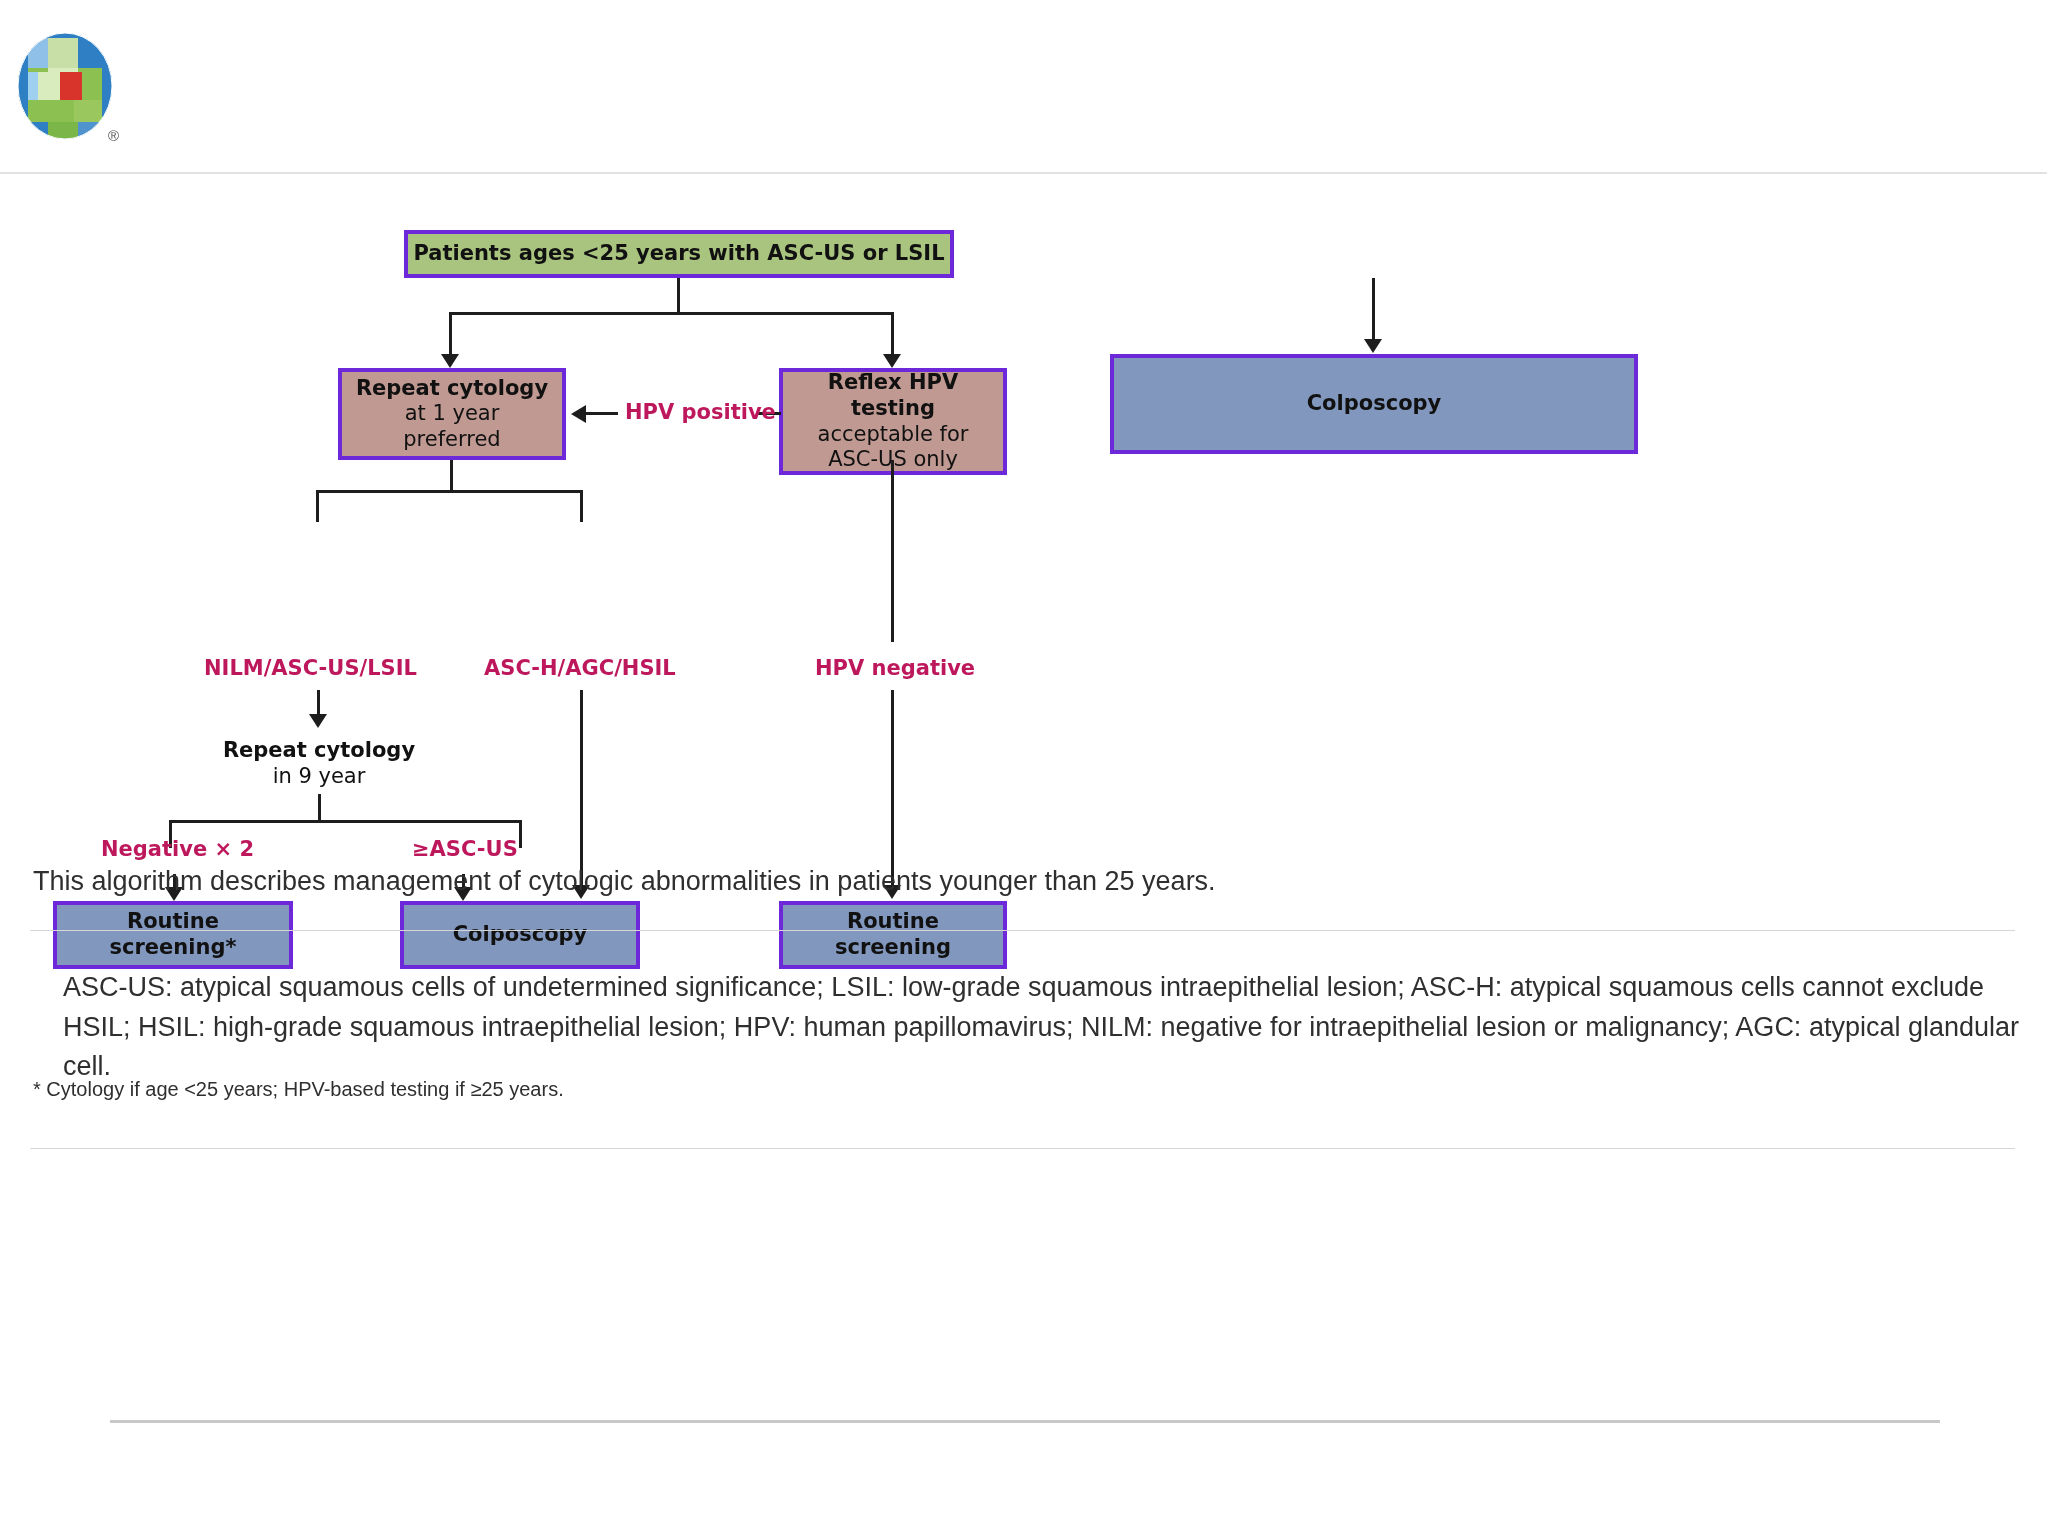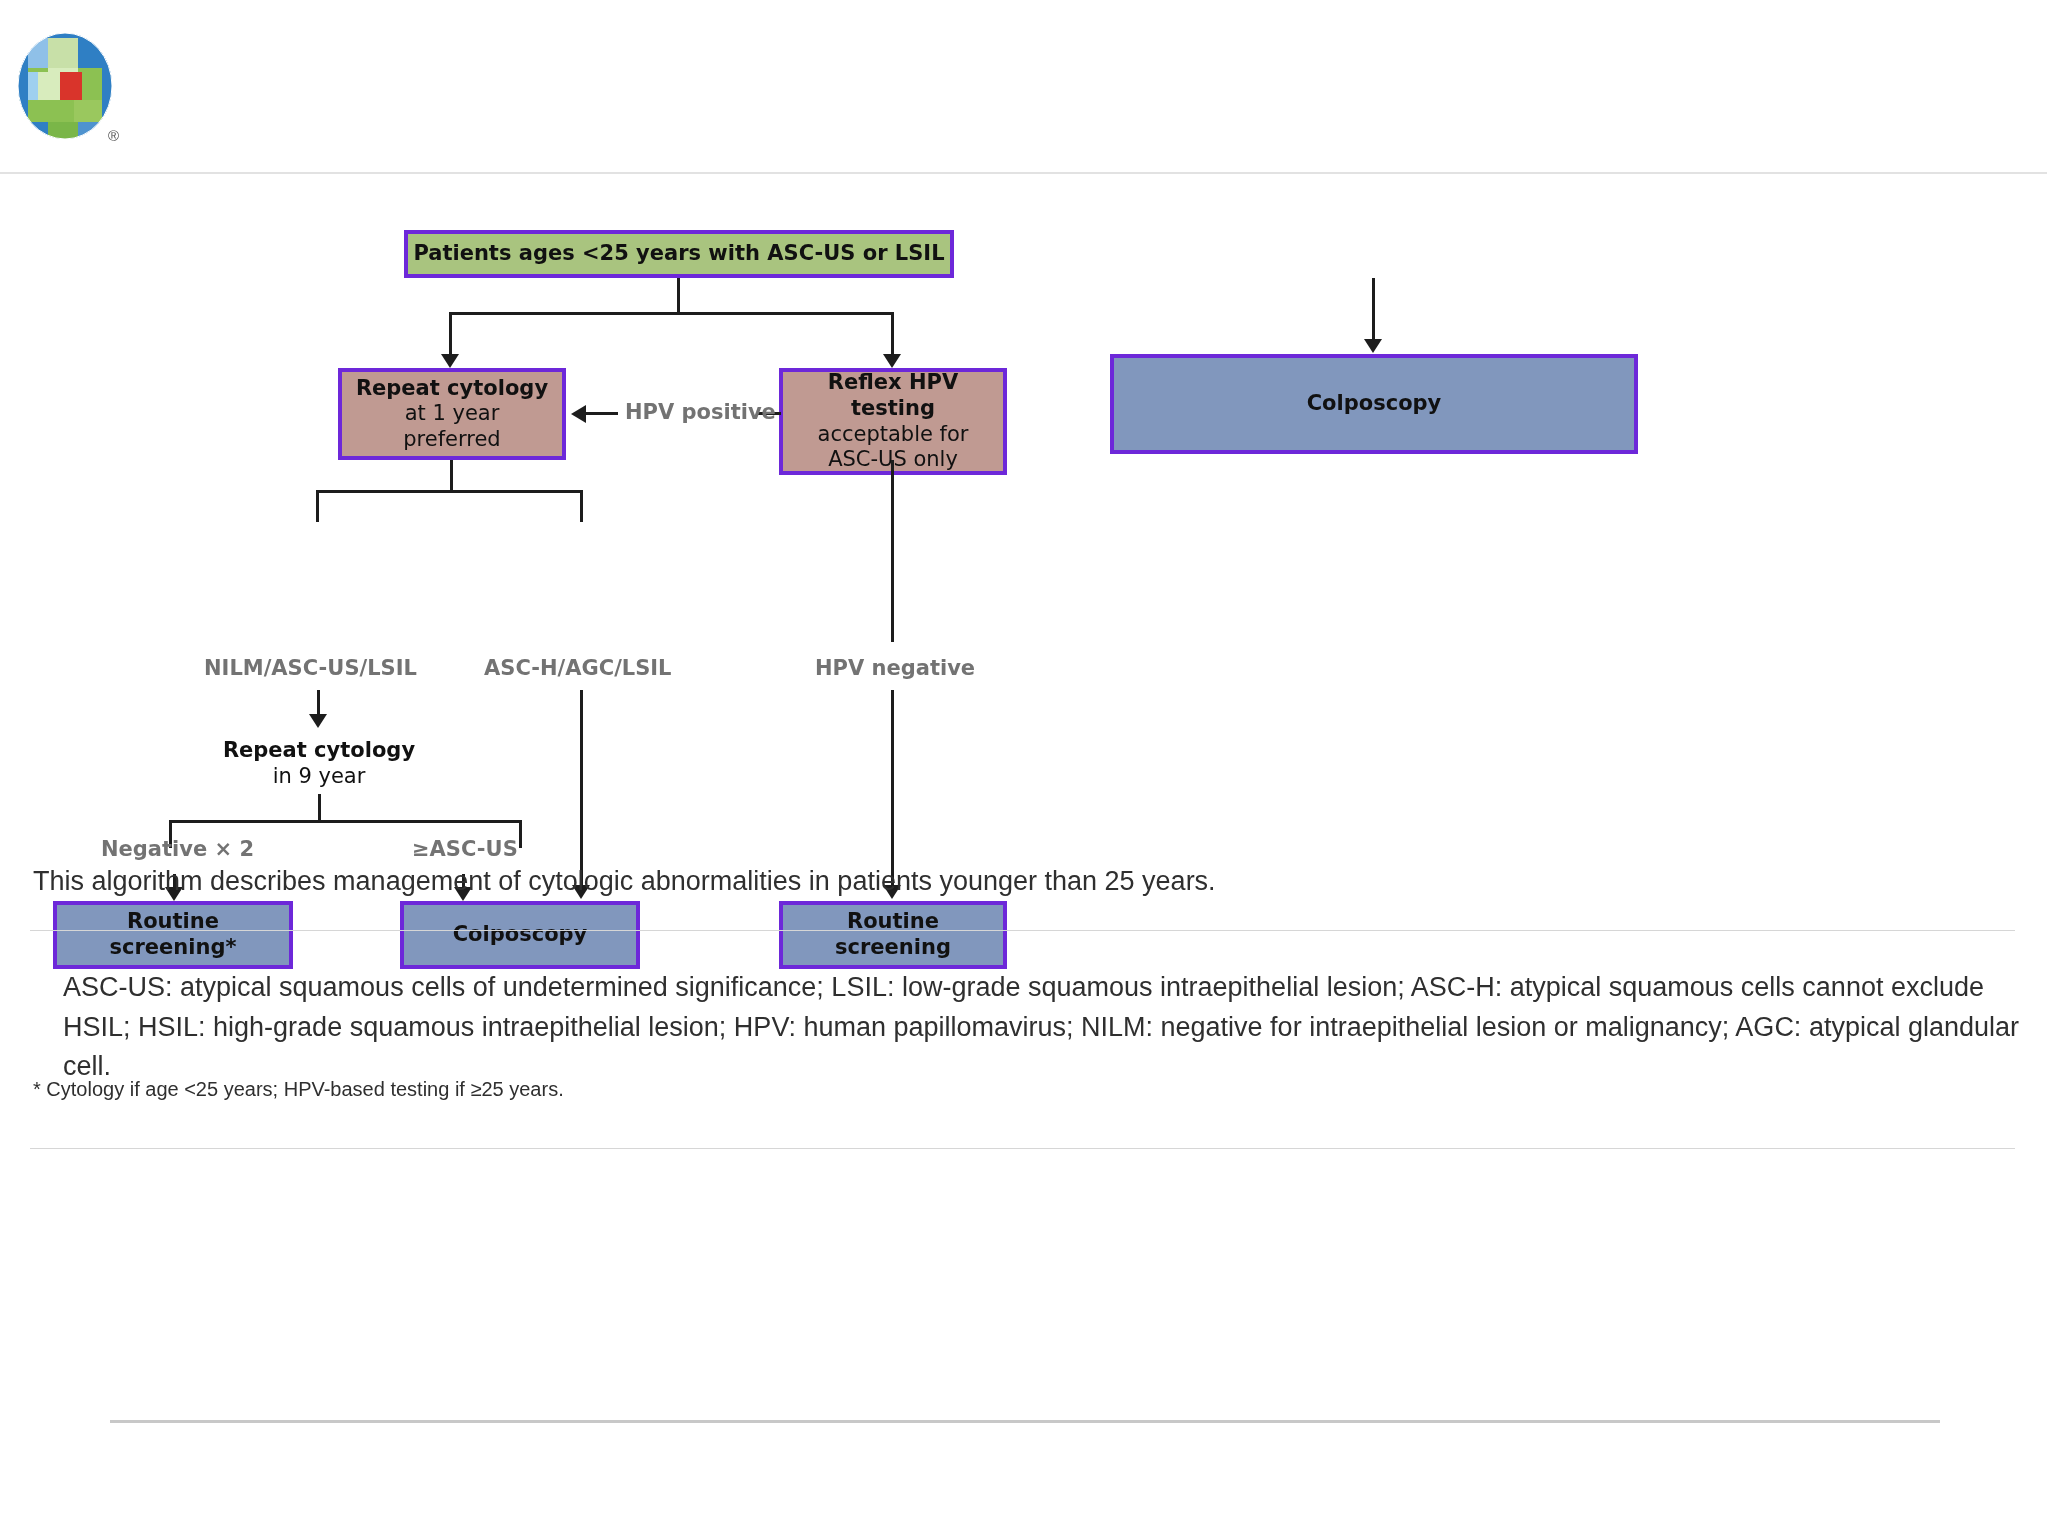--- a/index.html
+++ b/index.html
@@ -79,21 +79,21 @@
   .node .l2, .node .l3 { font-weight: normal; }
   .node.green  { background: #a9c47f; font-weight: bold; }
   .node.pink   { background: #c09a92; }
   .node.blue   { background: #8197bd; font-weight: bold; text-align: center; }
 
   .edgelabel {
     position: absolute;
     font-family: "DejaVu Sans", sans-serif;
     font-size: 21px;
     font-weight: bold;
-    color: #737373;
+    color: #be185d;
     white-space: nowrap;
   }
 
   .line {
     position: absolute;
     background: #1d1d1d;
   }
   .vline { width: 3px; }
   .hline { height: 3px; }
 
@@ -230,21 +230,21 @@
   <div class="line hline" style="left:586px; top:238px; width:32px; height:3px;"></div>
   <div class="arrow-left" style="left:571px; top:231px;"></div>
   <span class="edgelabel" style="left:625px; top:226px;">HPV positive</span>
 
   <div class="line vline" style="left:450px; top:286px; width:3px; height:32px;"></div>
   <div class="line hline" style="left:316px; top:316px; width:267px; height:3px;"></div>
   <div class="line vline" style="left:316px; top:316px; width:3px; height:32px;"></div>
   <div class="line vline" style="left:580px; top:316px; width:3px; height:32px;"></div>
 
   <span class="edgelabel" style="left:204px; top:482px;">NILM/ASC-US/LSIL</span>
-  <span class="edgelabel" style="left:484px; top:482px;">ASC-H/AGC/LSIL</span>
+  <span class="edgelabel" style="left:484px; top:482px;">ASC-H/AGC/HSIL</span>
   <span class="edgelabel" style="left:815px; top:482px;">HPV negative</span>
 
   <div class="line vline" style="left:317px; top:516px; width:3px; height:26px;"></div>
   <div class="arrow-down" style="left:309px; top:540px;"></div>
 
   <div class="line vline" style="left:580px; top:516px; width:3px; height:197px;"></div>
   <div class="arrow-down" style="left:572px; top:711px;"></div>
 
   <div class="line vline" style="left:891px; top:286px; width:3px; height:182px;"></div>
   <div class="line vline" style="left:891px; top:516px; width:3px; height:197px;"></div>

